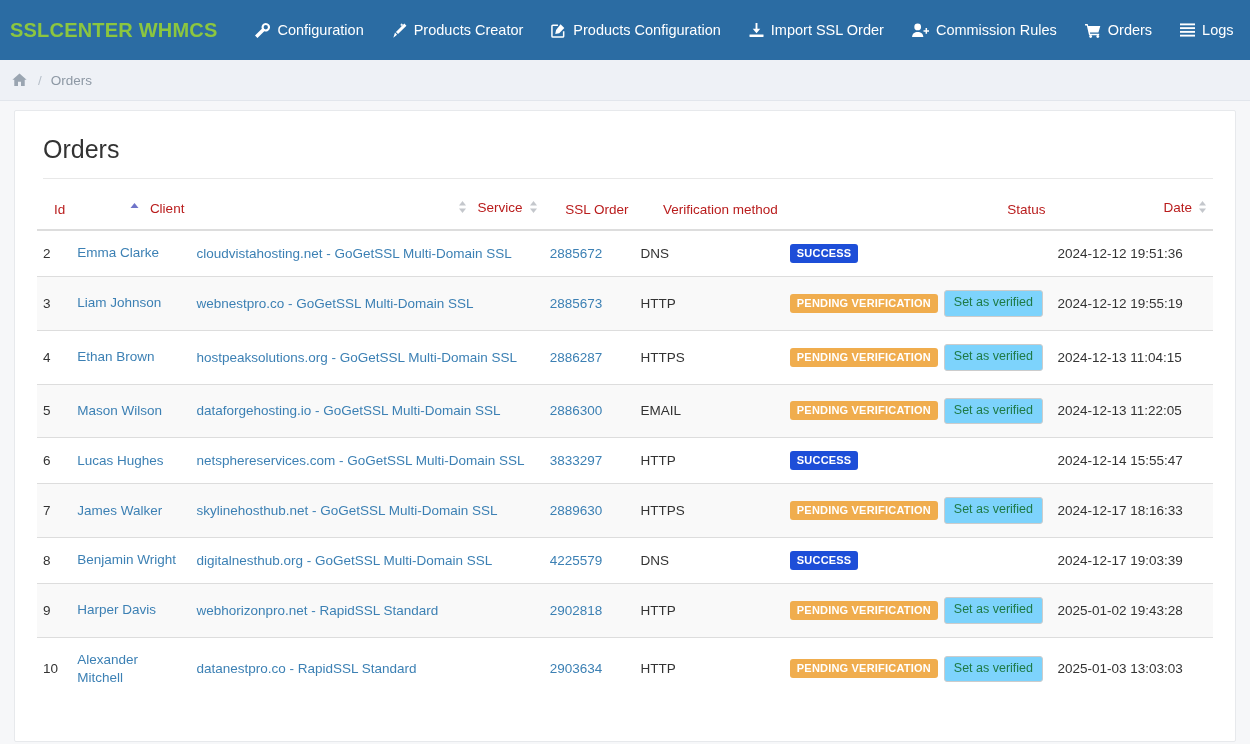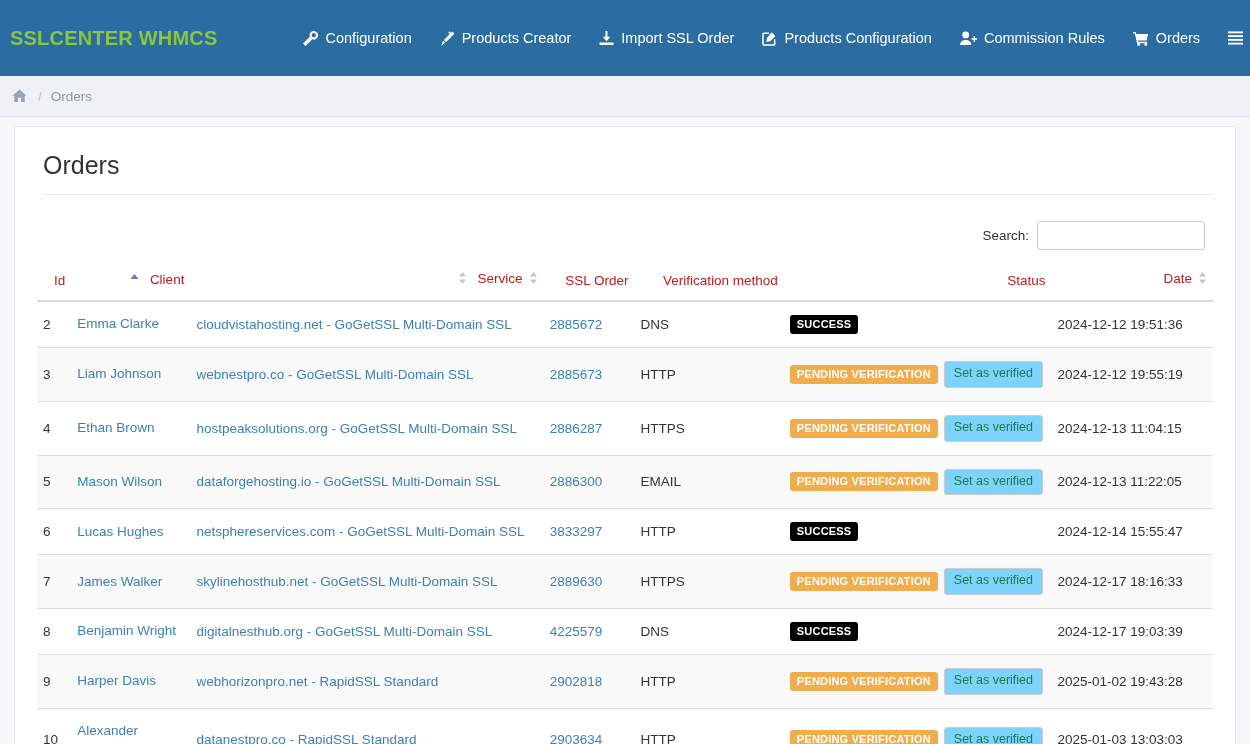--- a/index.html
+++ b/index.html
@@ -7,27 +7,26 @@
   html, body {
     margin: 0; padding: 0;
     width: 1250px; height: 744px;
     background: #ffffff;
     font-family: "Liberation Sans", sans-serif;
     -webkit-font-smoothing: antialiased;
   }
 
   
   .navbar {
-    height: 76px;
+    height: 60px;
     background: #2b6ca3;
     display: flex;
     align-items: center;
     padding: 0 12px 0 10px;
     white-space: nowrap;
-    gap: 48px;
   }
   .brand {
     color: #8cc63f;
     font-size: 20px;
     font-weight: bold;
     letter-spacing: .2px;
     padding: 0 10px 0 0;
     margin-right: 14px;
     text-decoration: none;
   }
@@ -164,21 +163,21 @@
     display: inline-block;
     color: #ffffff;
     font-size: 11px;
     font-weight: bold;
     padding: 4px 7px 4px 7px;
     border-radius: 3px;
     letter-spacing: .2px;
     vertical-align: middle;
     line-height: 1;
   }
-  .badge.success { background: #000000; }
+  .badge.success { background: #1d4ed8; }
   .badge.pending { background: #f0ad4e; }
 
   .btn-verify {
     display: inline-block;
     margin-left: 6px;
     background: #7dd3fc;
     border: 1px solid #cccccc;
     border-radius: 3px;
     color: #1e7a46;
     font-size: 12.5px;
@@ -207,35 +206,35 @@
         <span class="ico">
           <svg width="15" height="15" viewBox="0 0 16 16" fill="#fff">
             <path d="M13.2.6l2.2 2.2-9 9-2.2-2.2 9-9zM3.2 10.2l2.2 2.2-4 3.4 1.8-5.6z"></path>
             <path d="M10.5 0l.5 1.4L12.4 2l-1.4.6-.5 1.4-.6-1.4L8.5 2l1.4-.6z"></path>
           </svg>
         </span>
         <span>Products Creator</span>
       </a>
       <a class="nav-item">
         <span class="ico">
+          <svg width="15" height="15" viewBox="0 0 16 16" fill="none" stroke="#fff" stroke-width="1.6">
+            <path d="M13.5 8.8V14a1 1 0 0 1-1 1H2a1 1 0 0 1-1-1V3.5a1 1 0 0 1 1-1h5.4"></path>
+            <path d="M10.2 1.4l4 4-5.4 5.4-4.3.9.9-4.3z" fill="#fff" stroke="none"></path>
+          </svg>
+        </span>
+        <span>Products Configuration</span>
+      </a>
+      <a class="nav-item">
+        <span class="ico">
           <svg width="15" height="15" viewBox="0 0 16 16" fill="#fff">
             <path d="M7 0h2v6.2h3L8 11 4 6.2h3z"></path>
             <rect x="0.5" y="12.2" width="15" height="2.6" rx=".4"></rect>
           </svg>
         </span>
         <span>Import SSL Order</span>
-      </a>
-      <a class="nav-item">
-        <span class="ico">
-          <svg width="15" height="15" viewBox="0 0 16 16" fill="none" stroke="#fff" stroke-width="1.6">
-            <path d="M13.5 8.8V14a1 1 0 0 1-1 1H2a1 1 0 0 1-1-1V3.5a1 1 0 0 1 1-1h5.4"></path>
-            <path d="M10.2 1.4l4 4-5.4 5.4-4.3.9.9-4.3z" fill="#fff" stroke="none"></path>
-          </svg>
-        </span>
-        <span>Products Configuration</span>
       </a>
       <a class="nav-item">
         <span class="ico">
           <svg width="17" height="15" viewBox="0 0 18 16" fill="#fff">
             <circle cx="6" cy="4.2" r="3.6"></circle>
             <path d="M0 15c0-3.3 2.7-5.4 6-5.4s6 2.1 6 5.4z"></path>
             <path d="M14.4 5.4h1.6v2.2h2.2v1.6h-2.2v2.2h-1.6V9.2h-2.2V7.6h2.2z"></path>
           </svg>
         </span>
         <span>Commission Rules</span>
@@ -272,24 +271,20 @@
   </span>
   <span class="sep">/</span>
   <span class="crumb">Orders</span>
 </div>
 
 <div class="page">
   <div class="panel">
 
     <h1 class="page-title">Orders</h1>
 
-    <div class="search-row">
-      <span class="search-label">Search:</span>
-      <input class="search-input" type="text" placeholder="" style="">
-    </div>
 
     <table class="orders">
       <thead>
         <tr>
           <th class="th-id">
             <span>Id</span>
           </th>
           <th class="th-client">
             <span class="sort-ico">
               <svg width="9" height="12" viewBox="0 0 9 12">

